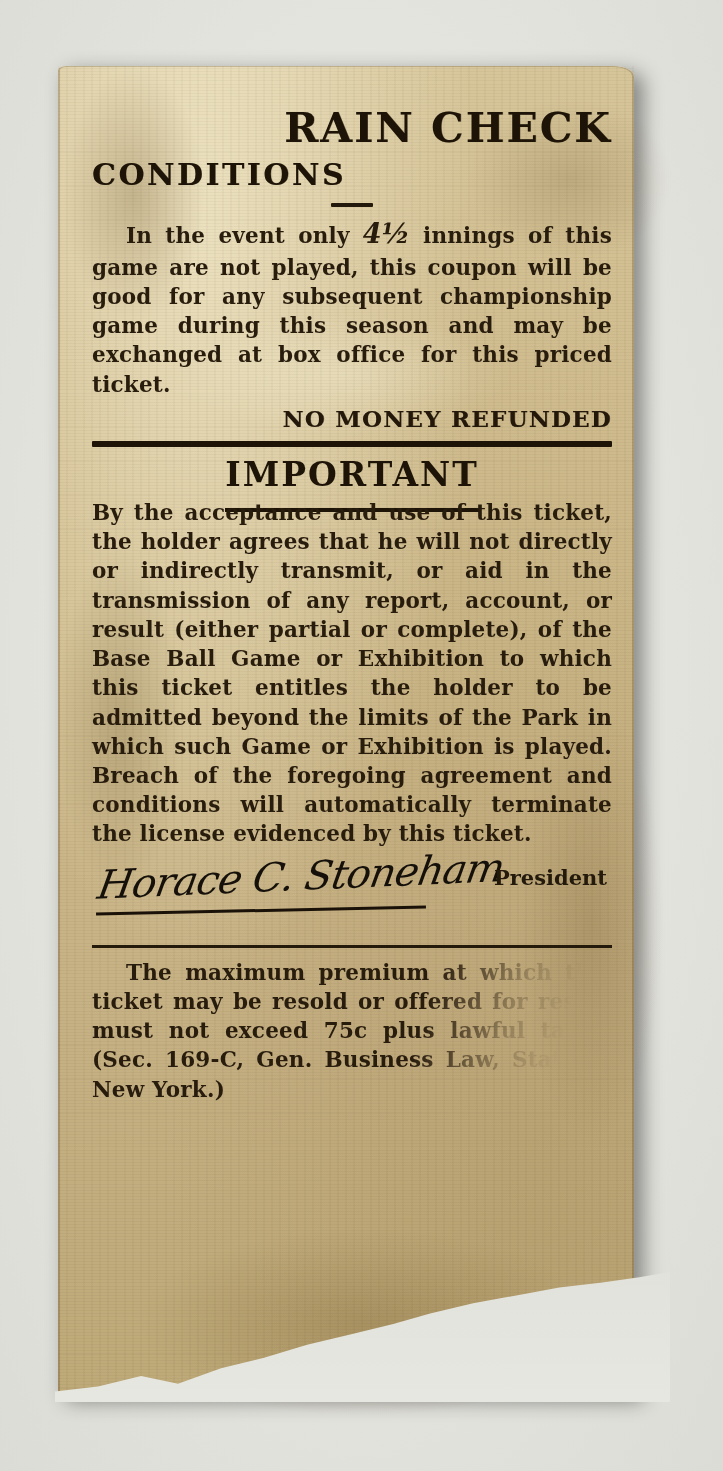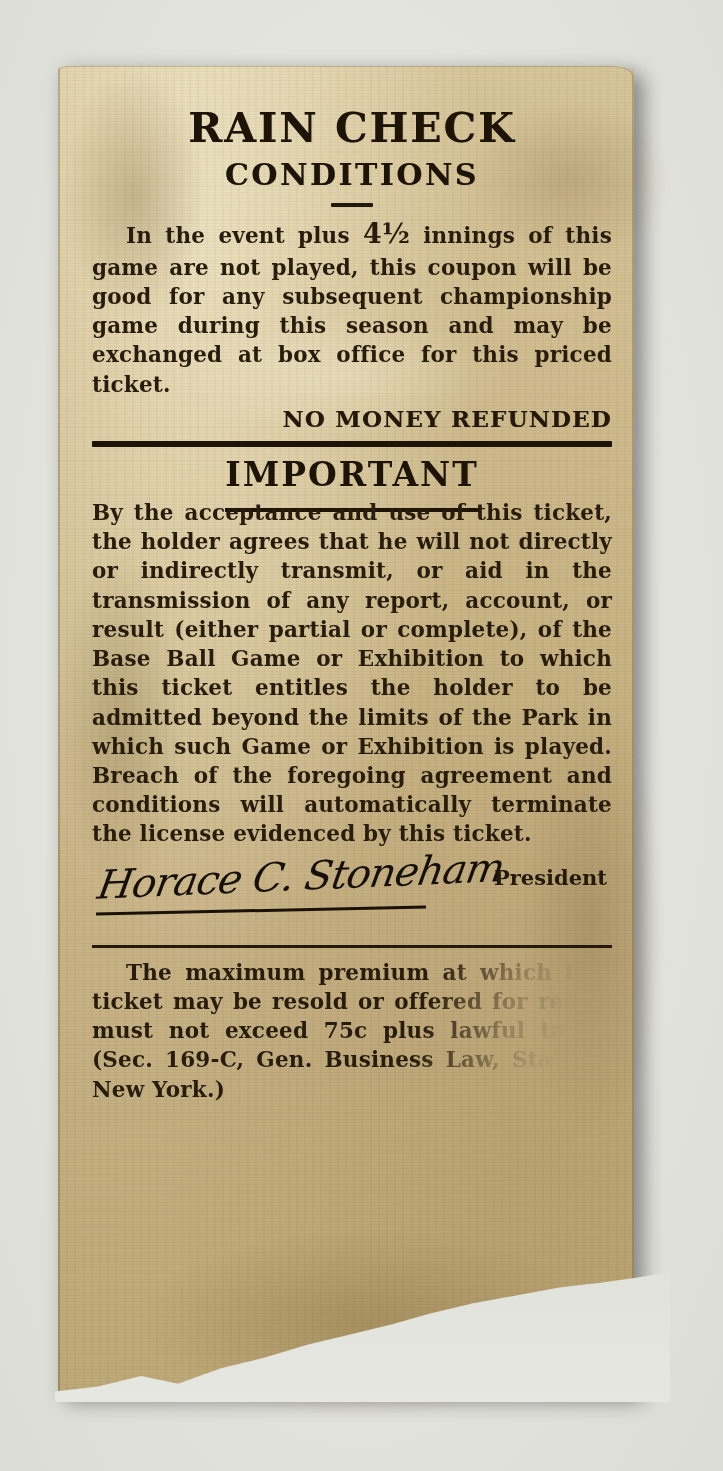--- a/index.html
+++ b/index.html
@@ -81,30 +81,30 @@
     font-family: "DejaVu Serif", serif;
     color: #2a1d0e;
     text-shadow: 0.4px 0.4px 0 rgba(40,28,12,0.45);
   }
 
   .title {
     font-family: "DejaVu Serif", serif;
     font-weight: bold;
     font-size: 41px;
     letter-spacing: 2px;
-    text-align: center;
+    text-align: right;
     line-height: 1.0;
     color: #1d1407;
   }
   .subtitle {
     font-family: "DejaVu Serif", serif;
     font-weight: bold;
     font-size: 30px;
     letter-spacing: 2.5px;
-    text-align: center;
+    text-align: left;
     margin-top: 8px;
     color: #1d1407;
   }
   .shortrule {
     width: 42px;
     height: 4px;
     background: #22180b;
     margin: 11px auto 9px auto;
     border-radius: 1px;
   }
@@ -119,20 +119,21 @@
     text-align-last: left;
     letter-spacing: 0.2px;
     color: #281c0d;
   }
   p.para.indent { text-indent: 34px; }
 
   .bigfrac {
     font-size: 27px;
     font-weight: bold;
     letter-spacing: 0;
+    font-style: italic;
   }
 
   .centerline {
     font-family: "DejaVu Serif", serif;
     font-weight: bold;
     font-size: 23px;
     letter-spacing: 1.2px;
     text-align: right;
     margin: 6px 0 2px 0;
     color: #231809;
@@ -233,21 +234,21 @@
     <div class="grain"></div>
   </div>
 
   <div class="content">
 
     <div class="title ink">RAIN CHECK</div>
     <div class="subtitle ink">CONDITIONS</div>
     <div class="shortrule"></div>
 
     <p class="para indent">
-      <span>In the event plus</span>
+      <span>In the event only</span>
       <span class="bigfrac">4½</span>
       <span>innings of this game are not played, this coupon will be good for any subsequent championship game during this season and may be exchanged at box office for this priced ticket.</span>
     </p>
 
 
     <div class="centerline ink">NO MONEY REFUNDED</div>
 
     <div class="thickrule"></div>
 
     <div class="section-head">

